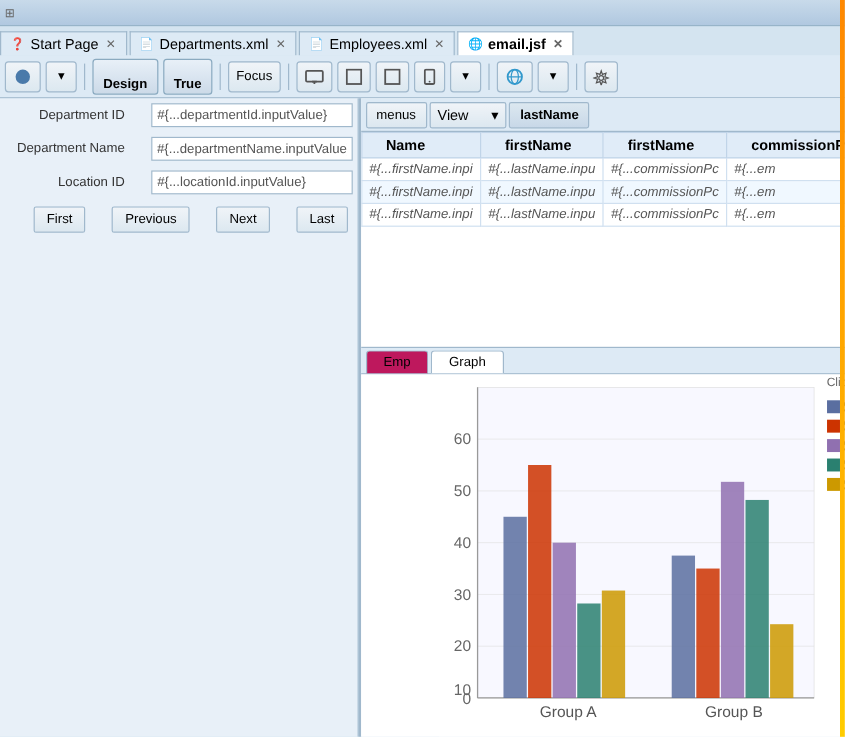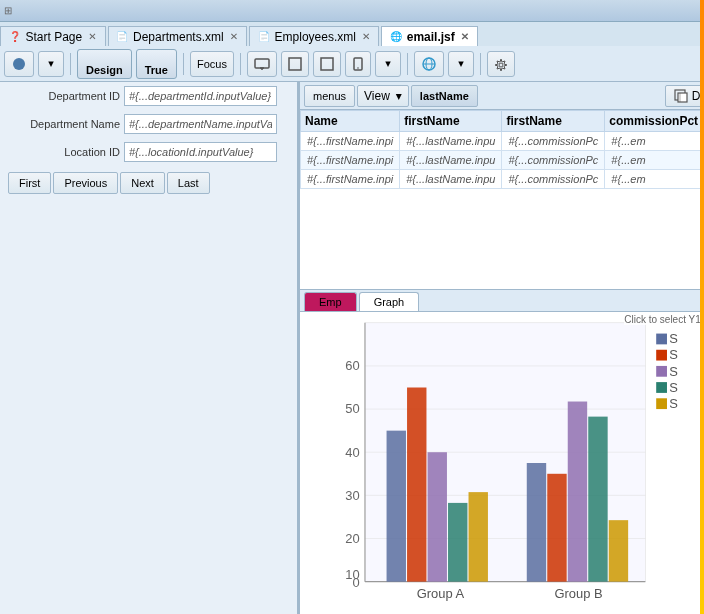--- a/index.html
+++ b/index.html
@@ -101,52 +101,52 @@
     .panel-title {
       background: linear-gradient(to bottom, #4a7aaa, #3a6a9a);
       color: white;
       font-weight: bold;
       padding: 4px 8px;
       font-size: 12px;
     }
     .form-row {
       display: flex;
       align-items: center;
-      padding: 4px 20px;
-      gap: 4px;
+      padding: 4px 4px;
+      gap: 22px;
     }
     .form-label {
       min-width: 100px;
       text-align: right;
       font-size: 11px;
       color: #333;
     }
     .form-input {
       flex: 1;
       border: 1px solid #a0b8cc;
       background: #fff;
       padding: 2px 4px;
       font-size: 11px;
       height: 20px;
       color: #555;
-      font-style: italic;
     }
     .nav-buttons {
       display: flex;
       gap: 2px;
       padding: 6px 8px;
     }
     .nav-btn {
       border: 1px solid #a0b8cc;
       background: linear-gradient(to bottom, #f0f4f8, #dce8f0);
       padding: 2px 10px;
       cursor: pointer;
       font-size: 11px;
       height: 22px;
       border-radius: 2px;
+      margin-left: 20px;
     }
 
     
     .right-panel {
       flex: 1;
       display: flex;
       flex-direction: column;
       background: #f0f4f8;
     }
 
@@ -166,21 +166,21 @@
       padding: 2px 8px;
       cursor: pointer;
       font-size: 11px;
       height: 22px;
       border-radius: 2px;
     }
     .rt-btn.active { background: linear-gradient(to bottom, #dce8f0, #c8d8e8); font-weight: bold; }
     .rt-dropdown {
       display: flex;
       align-items: center;
-      gap: 6px;
+      gap: 19px;
       border: 1px solid #a0b8cc;
       background: linear-gradient(to bottom, #f0f4f8, #dce8f0);
       padding: 2px 6px;
       cursor: pointer;
       font-size: 11px;
       height: 22px;
       border-radius: 2px;
     }
     .detach-btn {
       display: flex;
@@ -205,21 +205,21 @@
       max-height: 180px;
     }
     table {
       width: 100%;
       border-collapse: collapse;
       font-size: 11px;
     }
     th {
       background: #e0ecf8;
       border: 1px solid #c0d4e8;
-      padding: 3px 4px;
+      padding: 3px 20px;
       text-align: left;
       font-weight: bold;
       white-space: nowrap;
     }
     td {
       border: 1px solid #d0e0f0;
       padding: 3px 6px;
       color: #555;
       font-style: italic;
       font-size: 11px;

